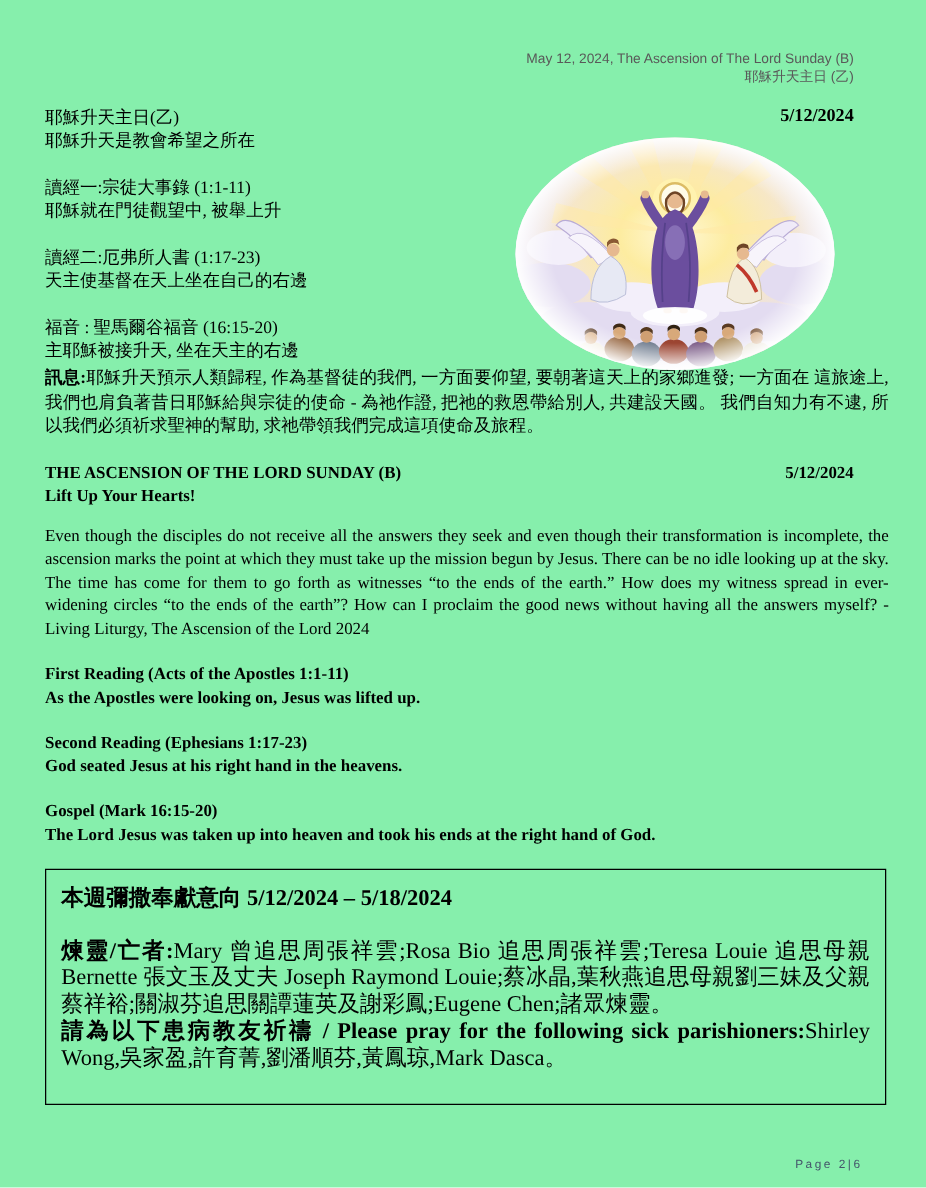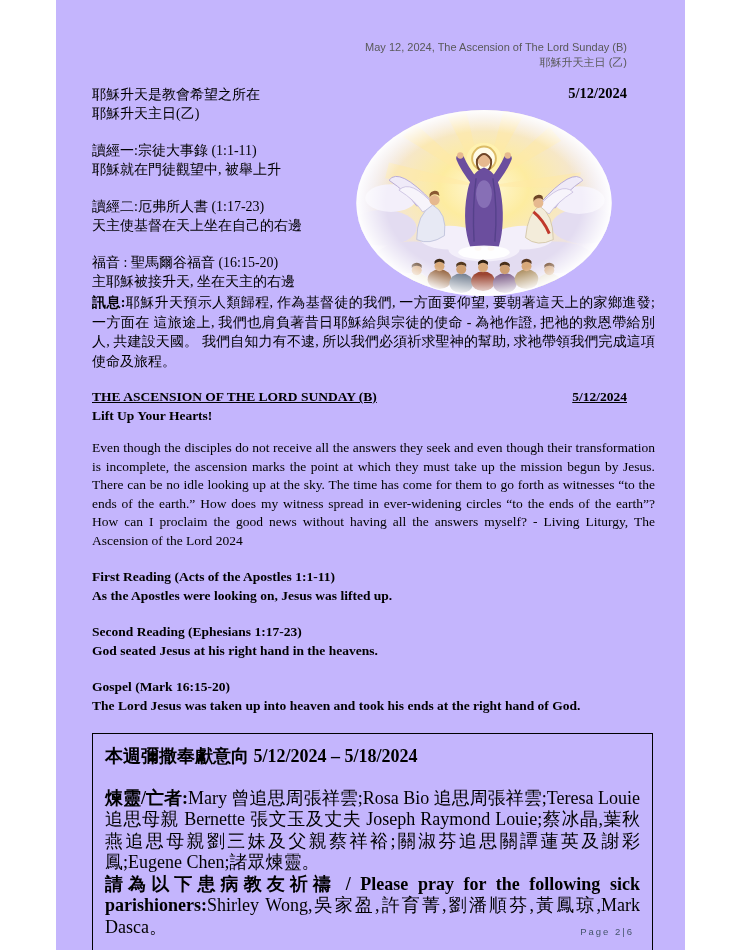--- a/index.html
+++ b/index.html
@@ -1,39 +1,39 @@
 <!DOCTYPE html>
 <html><head>
 <meta charset="utf-8">
 <style>
   html,body { margin:0; padding:0; background:#ffffff; }
   .page {
-    position:relative; width:629px; height:950px; margin:0 auto;
-    background:#c4b5fd; color:#000;
+    position:relative; width:741px; height:950px; margin:0 auto;
+    background:#86efac; color:#000;
     font-family:"Liberation Serif","DejaVu Serif",serif;
     box-sizing:border-box; padding:40px 30px 0 36px; overflow:hidden;
   }
   
   .doc-header {
     text-align:right; padding-right:28px; margin-bottom:16px;
     font-family:"Liberation Sans","DejaVu Sans",sans-serif;
     font-size:11px; line-height:14.5px; color:#595959;
   }
   
   .cn-section { position:relative; }
   .cn-date { position:absolute; top:0; right:28px; font-weight:bold; font-size:14.5px; }
   .cn-line { font-size:14px; line-height:19px; }
   .gap { height:18px; }
   .illustration { position:absolute; top:24px; right:42px; width:258px; height:188px; }
   .cn-message { clear:both; margin-top:2px; font-size:14px; line-height:19.5px; text-align:justify; }
   .bold { font-weight:bold; }
   
   .en-section { margin-top:16px; }
   .en-title-row { display:flex; justify-content:space-between; padding-right:28px;
-    font-weight:bold; font-size:13.5px; line-height:19px;text-decoration:underline; }
+    font-weight:bold; font-size:13.5px; line-height:19px; }
   .en-subtitle { font-weight:bold; font-size:13.5px; line-height:19px; }
   .en-body { margin-top:14px; font-size:13.5px; line-height:18.5px; text-align:justify; }
   .reading { margin-top:18px; font-weight:bold; font-size:13.5px; line-height:18.5px; }
   
   .intentions-box {
     margin-top:18px; margin-right:2px; border:1px solid #000;
     padding:12px 12px 26px 12px; font-size:18px; line-height:21.5px;
   }
   .box-title { font-weight:bold; margin-bottom:20px; }
   .box-entry { text-align:justify; }
@@ -170,22 +170,22 @@
                 <ellipse cx="196" cy="176" rx="12" ry="10" fill="#ded7c4"></ellipse>
                 <circle cx="196" cy="163" r="5" fill="#cf9f72"></circle>
                 <path d="M191,161 a6,6 0 0 1 10,0 l0,-3 a6,6 0 0 0 -10,0 Z" fill="#6e4526"></path>
               </g>
           </g>
           <ellipse cx="130" cy="95" rx="130" ry="95" fill="url(#vig)"></ellipse>
         </g>
       </svg>
     </div>
 
+    <div class="cn-line">耶穌升天主日(乙)</div>
     <div class="cn-line">耶穌升天是教會希望之所在</div>
-    <div class="cn-line">耶穌升天主日(乙)</div>
     <div class="gap"></div>
     <div class="cn-line">讀經一:宗徒大事錄 (1:1-11)</div>
     <div class="cn-line">耶穌就在門徒觀望中, 被舉上升</div>
     <div class="gap"></div>
     <div class="cn-line">讀經二:厄弗所人書 (1:17-23)</div>
     <div class="cn-line">天主使基督在天上坐在自己的右邊</div>
     <div class="gap"></div>
     <div class="cn-line">福音 : 聖馬爾谷福音 (16:15-20)</div>
     <div class="cn-line">主耶穌被接升天, 坐在天主的右邊</div>
 

